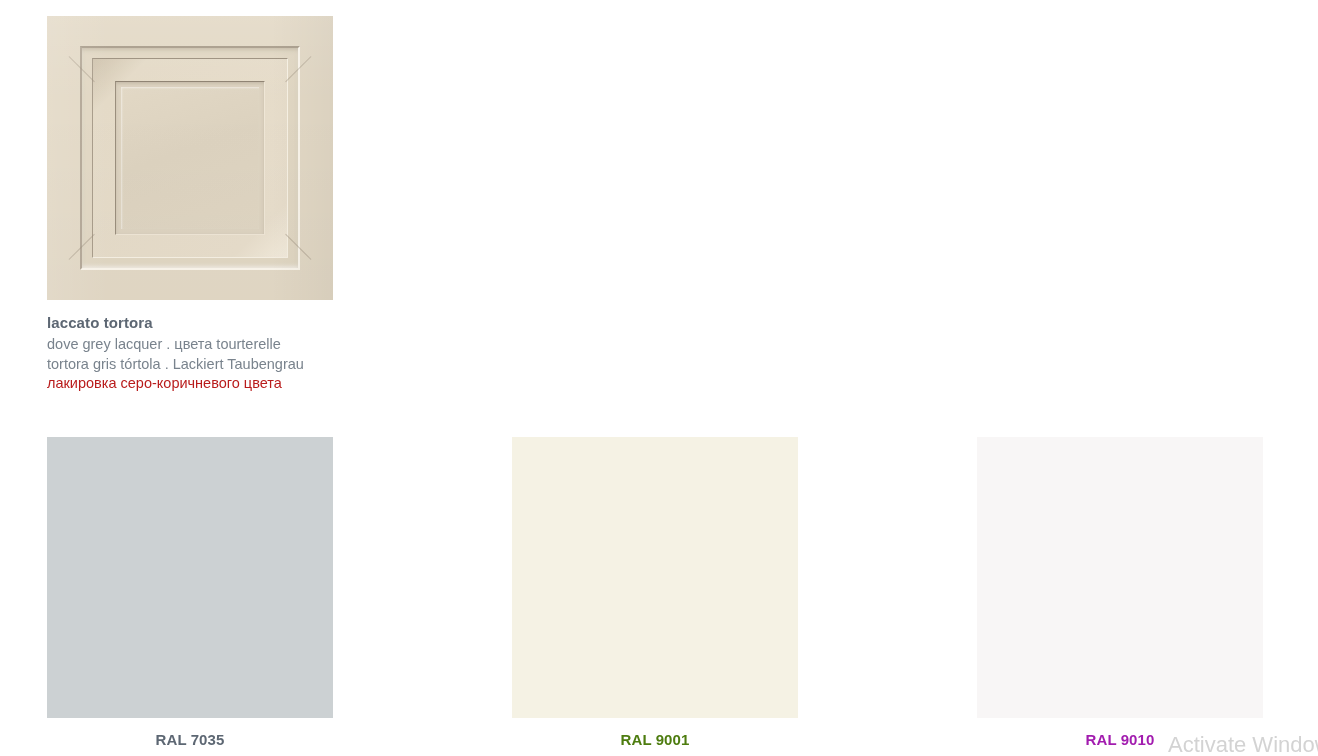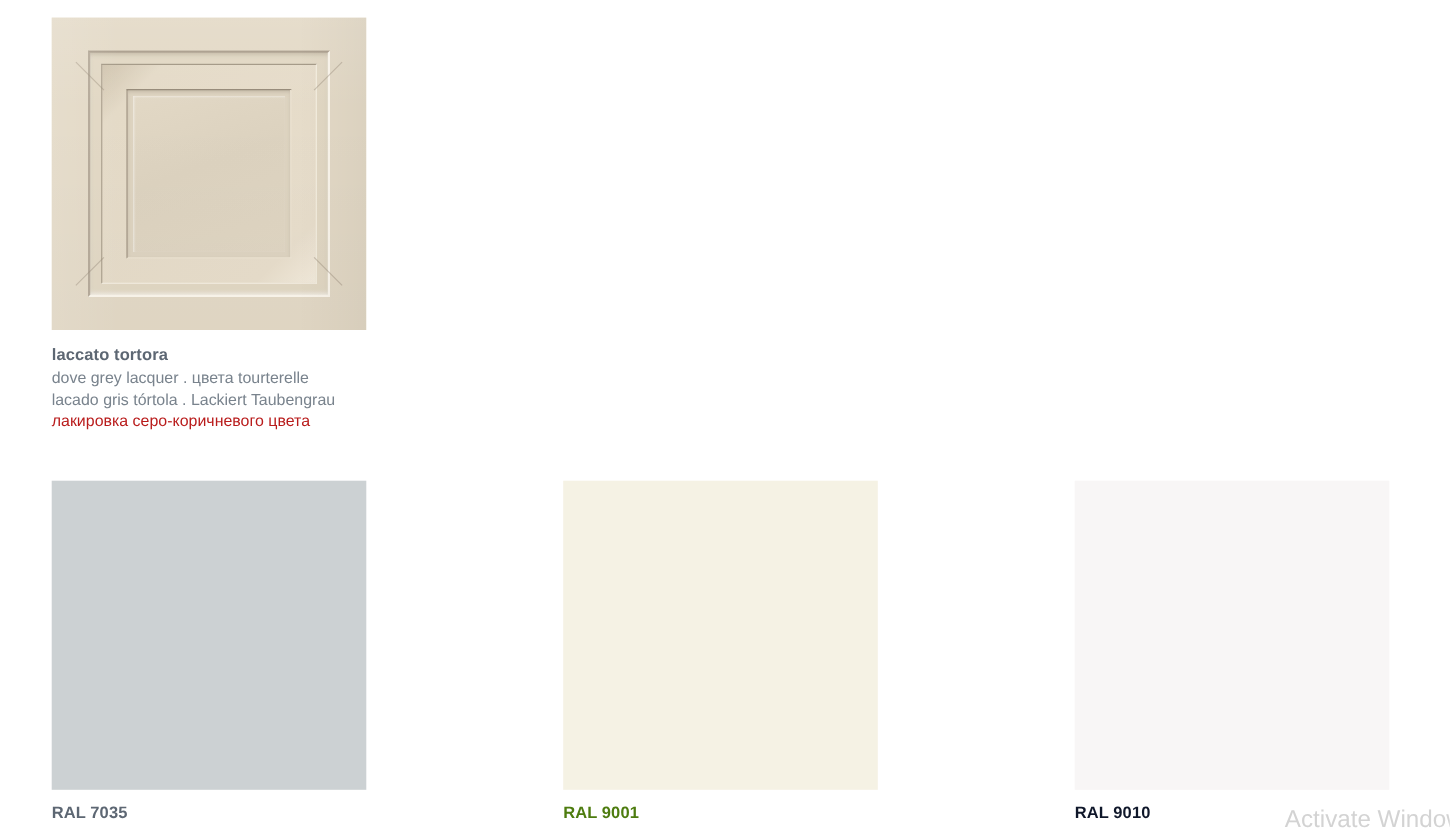--- a/index.html
+++ b/index.html
@@ -153,20 +153,21 @@
     width: 286px;
     height: 281px;
   }
   .swatch-label {
     margin-top: 12px;
     font-size: 15px;
     font-weight: bold;
     color: #5d6773;
     line-height: 19px;
     letter-spacing: 0.1px;
+    text-align: center;
   }
 
   
   .watermark {
     position: absolute;
     left: 1168px;
     top: 732px;
     font-size: 22px;
     color: #d3d3d3;
     line-height: 26px;
@@ -192,37 +193,37 @@
     <div class="miter tr"></div>
     <div class="miter bl"></div>
     <div class="miter br"></div>
     <div class="sheen"></div>
   </div>
 
   <div class="caption">
     <div class="caption-title" style="color: rgb(93, 103, 115);">laccato tortora</div>
     <div class="caption-lines">
       <div class="caption-line" style="color: rgb(121, 131, 141);">dove grey lacquer . цвета tourterelle</div>
-      <div class="caption-line" style="color: rgb(121, 131, 141);">lacado gris tórtola . Lackiert Taubengrau</div>
+      <div class="caption-line" style="color: rgb(121, 131, 141);">tortora gris tórtola . Lackiert Taubengrau</div>
       <div class="caption-line" style="color: #b91c1c;">лакировка серо-коричневого цвета</div>
     </div>
   </div>
 </div>
 
 <div class="swatch-row">
 
   <div class="swatch-cell c0">
     <div class="swatch-chip" style="background-color: rgb(204, 209, 211);"></div>
     <div class="swatch-label" style="color: rgb(93, 103, 115);">RAL 7035</div>
   </div>
 
   <div class="swatch-cell c1">
     <div class="swatch-chip" style="background-color: rgb(245, 242, 228);"></div>
     <div class="swatch-label" style="color: #4d7c0f;">RAL 9001</div>
   </div>
 
   <div class="swatch-cell c2">
     <div class="swatch-chip" style="background-color: rgb(248, 246, 246);"></div>
-    <div class="swatch-label" style="color: #0f172a;">RAL 9010</div>
+    <div class="swatch-label" style="color: #a21caf;">RAL 9010</div>
   </div>
 </div>
 
 <div class="watermark" style="color: rgb(211, 211, 211);">Activate Window</div>
 
 </body></html>

